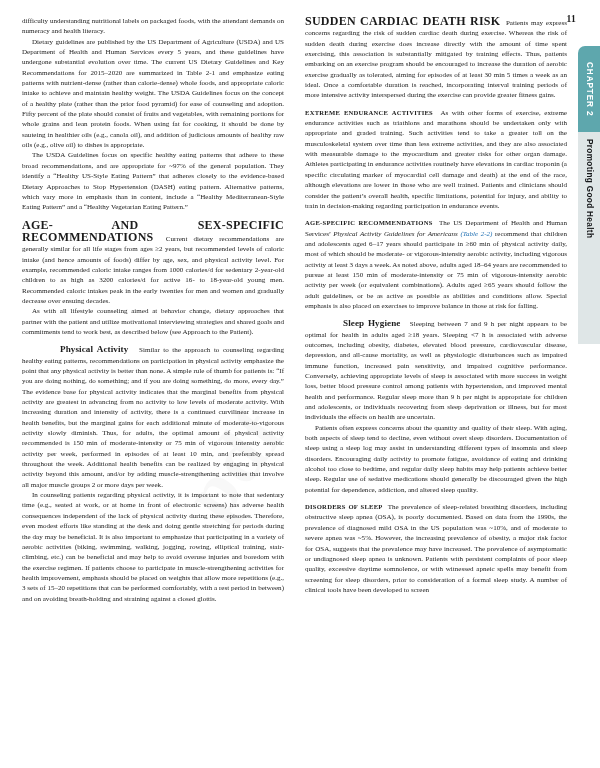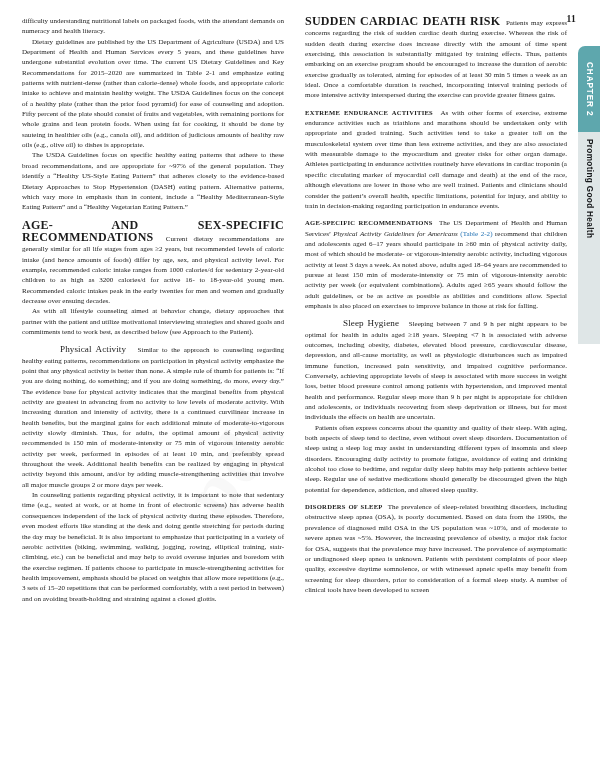--- a/index.html
+++ b/index.html
@@ -139,27 +139,27 @@
     font-variant: small-caps;
     letter-spacing: 0.25px;
     text-transform: uppercase;
   }
   .rh-sc-first {
     font-size: 12px;
   }
   
   .rh-bold {
     font-size: 9.1px;
-    font-weight: normal;
+    font-weight: bold;
     letter-spacing: 0.1px;
     padding-left: 38px;
   }
   .gap-after-head { letter-spacing: 0; }
   .it { font-style: italic; }
-  .xref { color: #1f6fb2; }
+  .xref { color: #1f6fb2; font-style: italic; }
 </style>
 </head>
 <body>
 
 <div id="page">
 
   <div id="watermark">pdf</div>
 
   <div id="folio">11</div>
 

